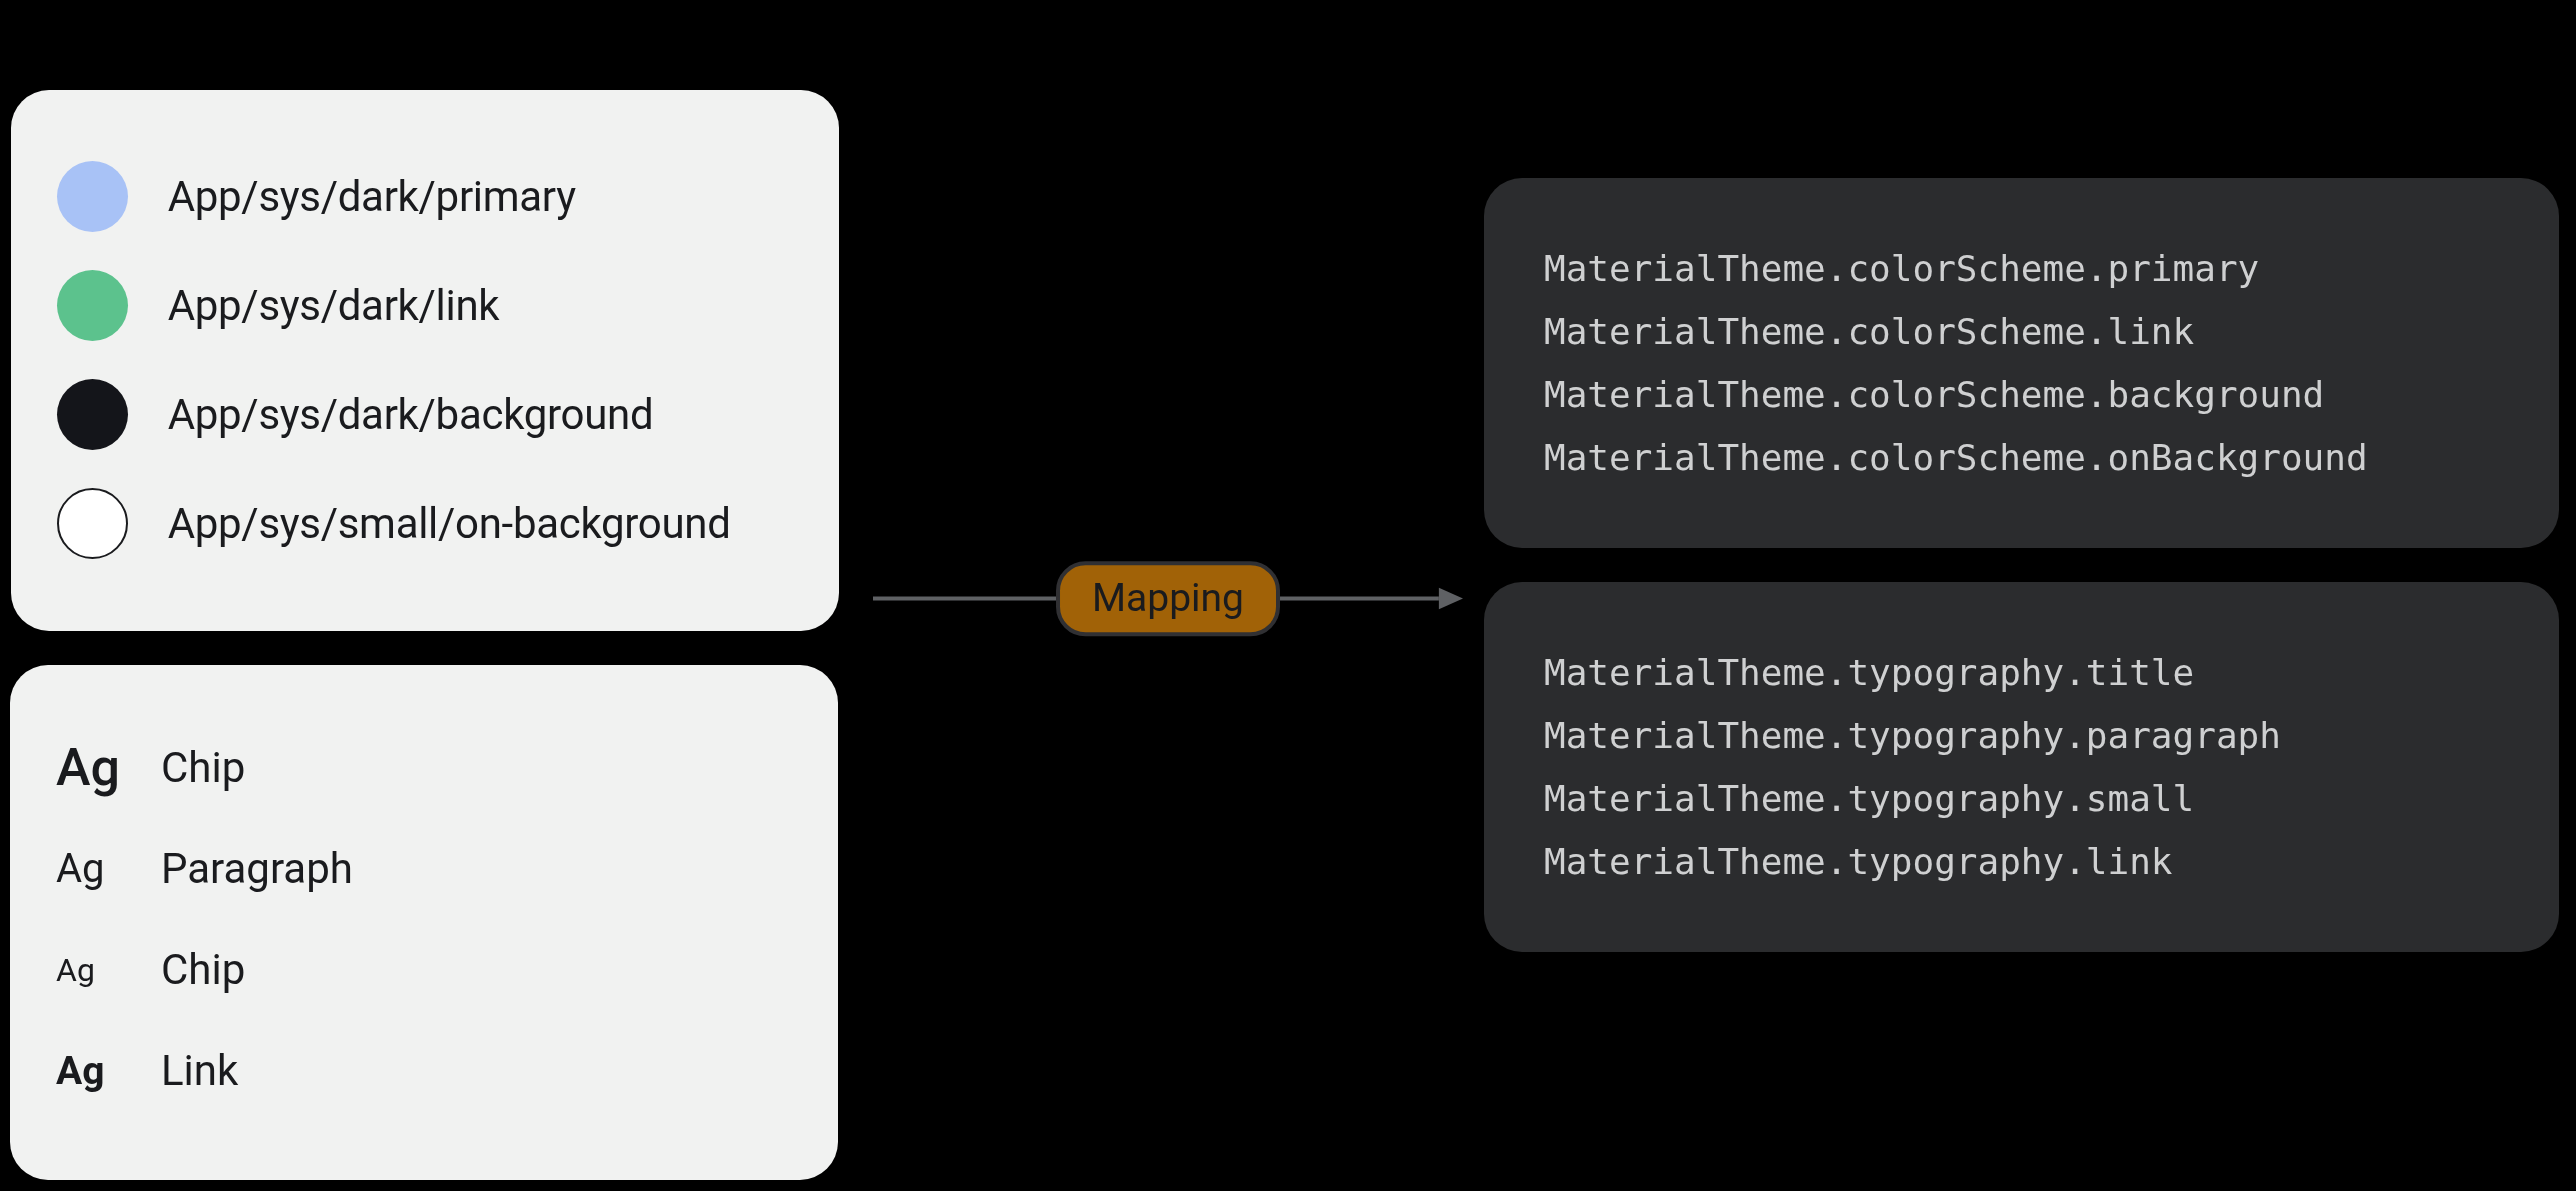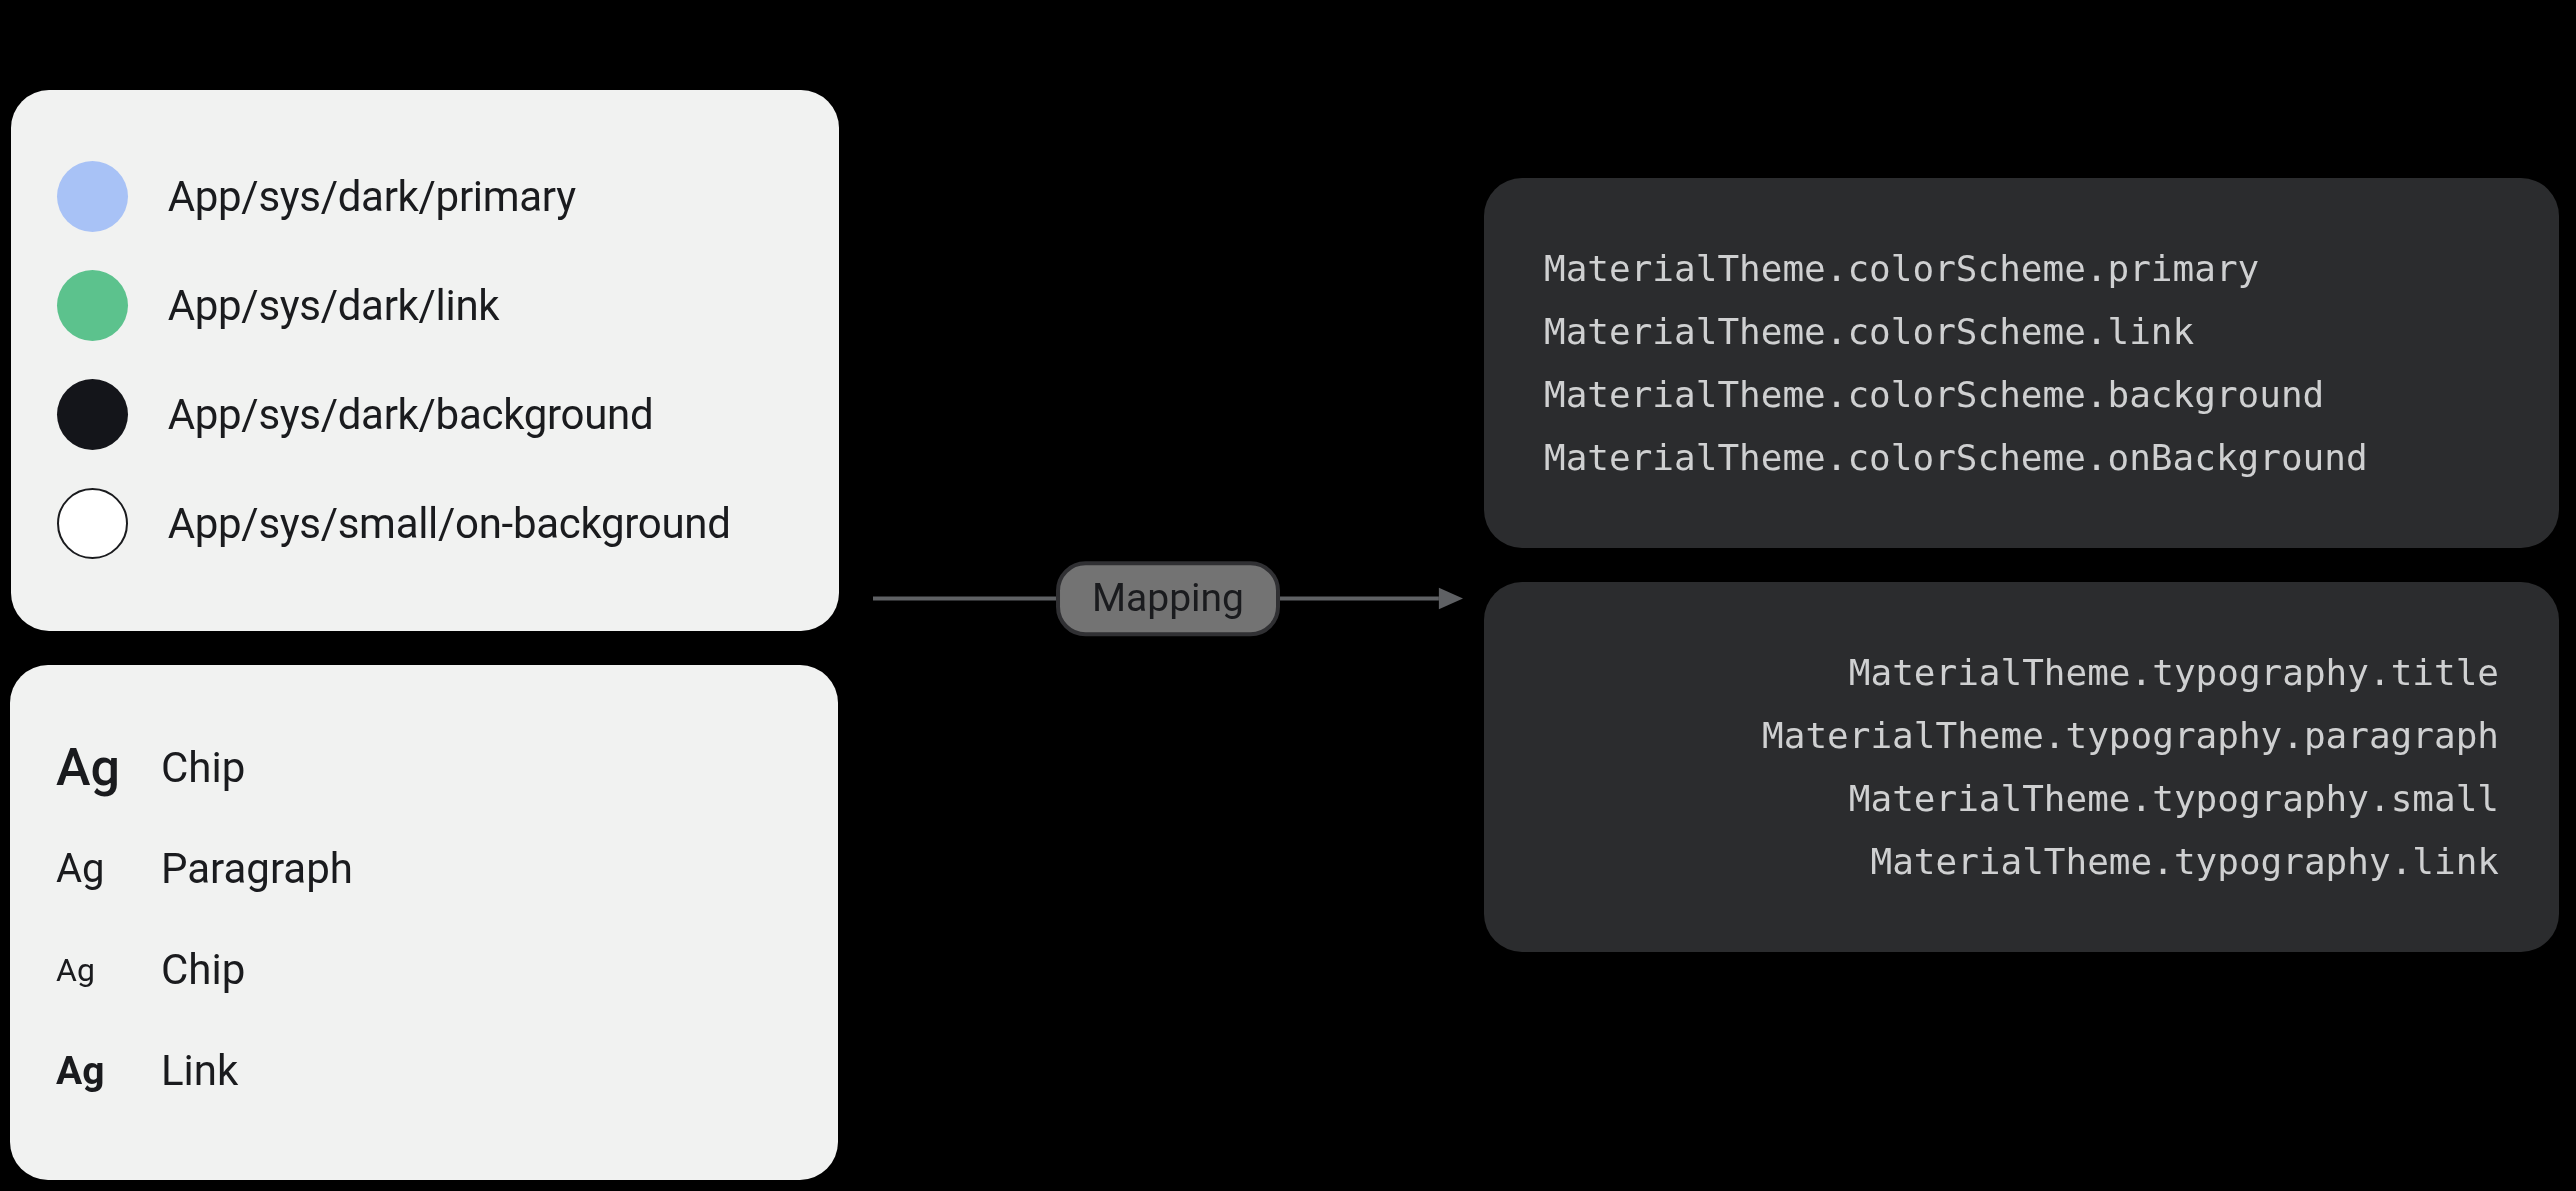--- a/index.html
+++ b/index.html
@@ -94,21 +94,21 @@
     fill: none;
   }
   .arrow-head {
     fill: #5f6164;
   }
   .mapping-pill {
     position: absolute;
     left: 50%;
     top: 50%;
     transform: translate(-50%, -50%);
-    background: #737373;
+    background: #a16207;
     color: #1a1b1e;
     border: 4px solid #303033;
     border-radius: 29.5px;
     padding: 10.7px 32px;
     font-size: 39px;
     font-weight: 400;
     white-space: nowrap;
   }
 
   .code-card {
@@ -125,21 +125,20 @@
     left: 1484px;
     top: 170px;
     width: 1075px;
     height: 370px;
   }
   .code-card.typo {
     left: 1484px;
     top: 574px;
     width: 1075px;
     height: 370px;
-    text-align: right;
   }
   .code-line {
     font-family: ui-monospace, SFMono-Regular, Menlo, Consolas, monospace;
     font-size: 36px;
     font-weight: 400;
     color: #cfd0d1;
     white-space: pre;
     line-height: 1;
   }
 </style>

